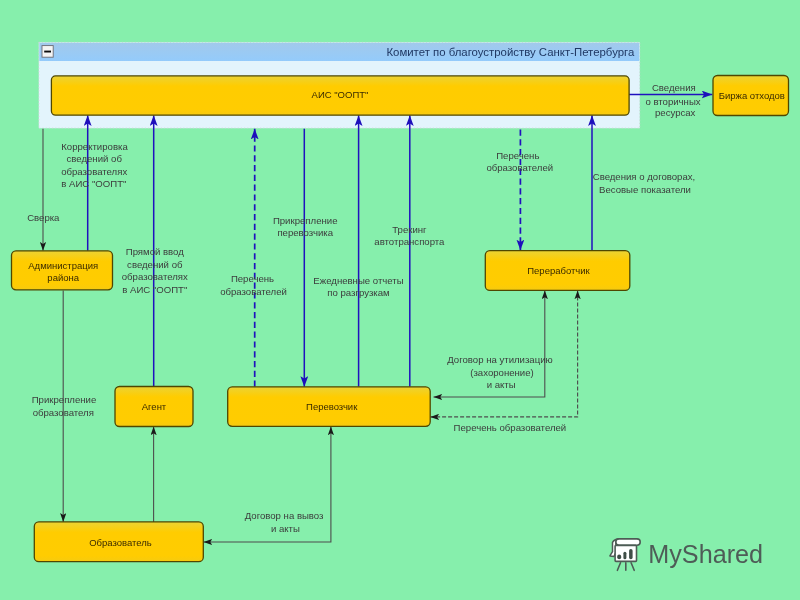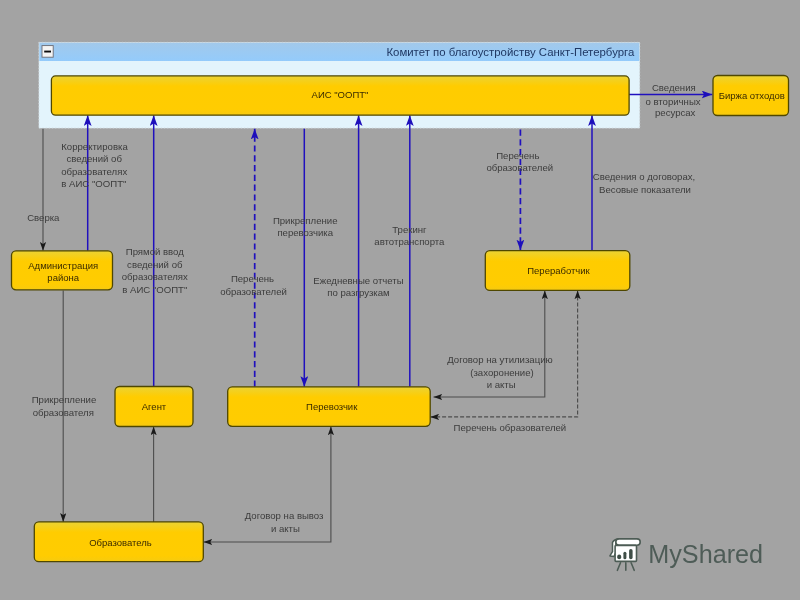--- a/index.html
+++ b/index.html
@@ -1,19 +1,19 @@
 <!DOCTYPE html>
 <html><head>
 <meta charset="utf-8">
 <title>Diagram</title>
 <style>
   html,body{margin:0;padding:0;}
   body{width:800px;height:600px;background:#ffffff;overflow:hidden;
        font-family:"Liberation Sans",sans-serif;position:relative;}
-  #stage{position:absolute;left:0;top:0;width:800px;height:600px;background:#a3a3a3;}
+  #stage{position:absolute;left:0;top:0;width:800px;height:600px;background:#86efac;}
   svg#canvas{position:absolute;left:0;top:0;width:800px;height:600px;}
 
   .grp-body{fill:#E3F4FC;stroke:#C9CFD4;stroke-width:0.9;stroke-dasharray:1 2.2;}
   .grp-head{stroke:none;}
   .grp-title{font-size:11.4px;fill:#1F3864;}
 
   .node-rect{fill:url(#ygrad);stroke:#4F4700;stroke-width:1.3;}
   .node-label{font-size:9.5px;fill:#3A2B00;text-anchor:middle;}
 
   .edge-blue{stroke:#2010BE;stroke-width:1.5;fill:none;}

